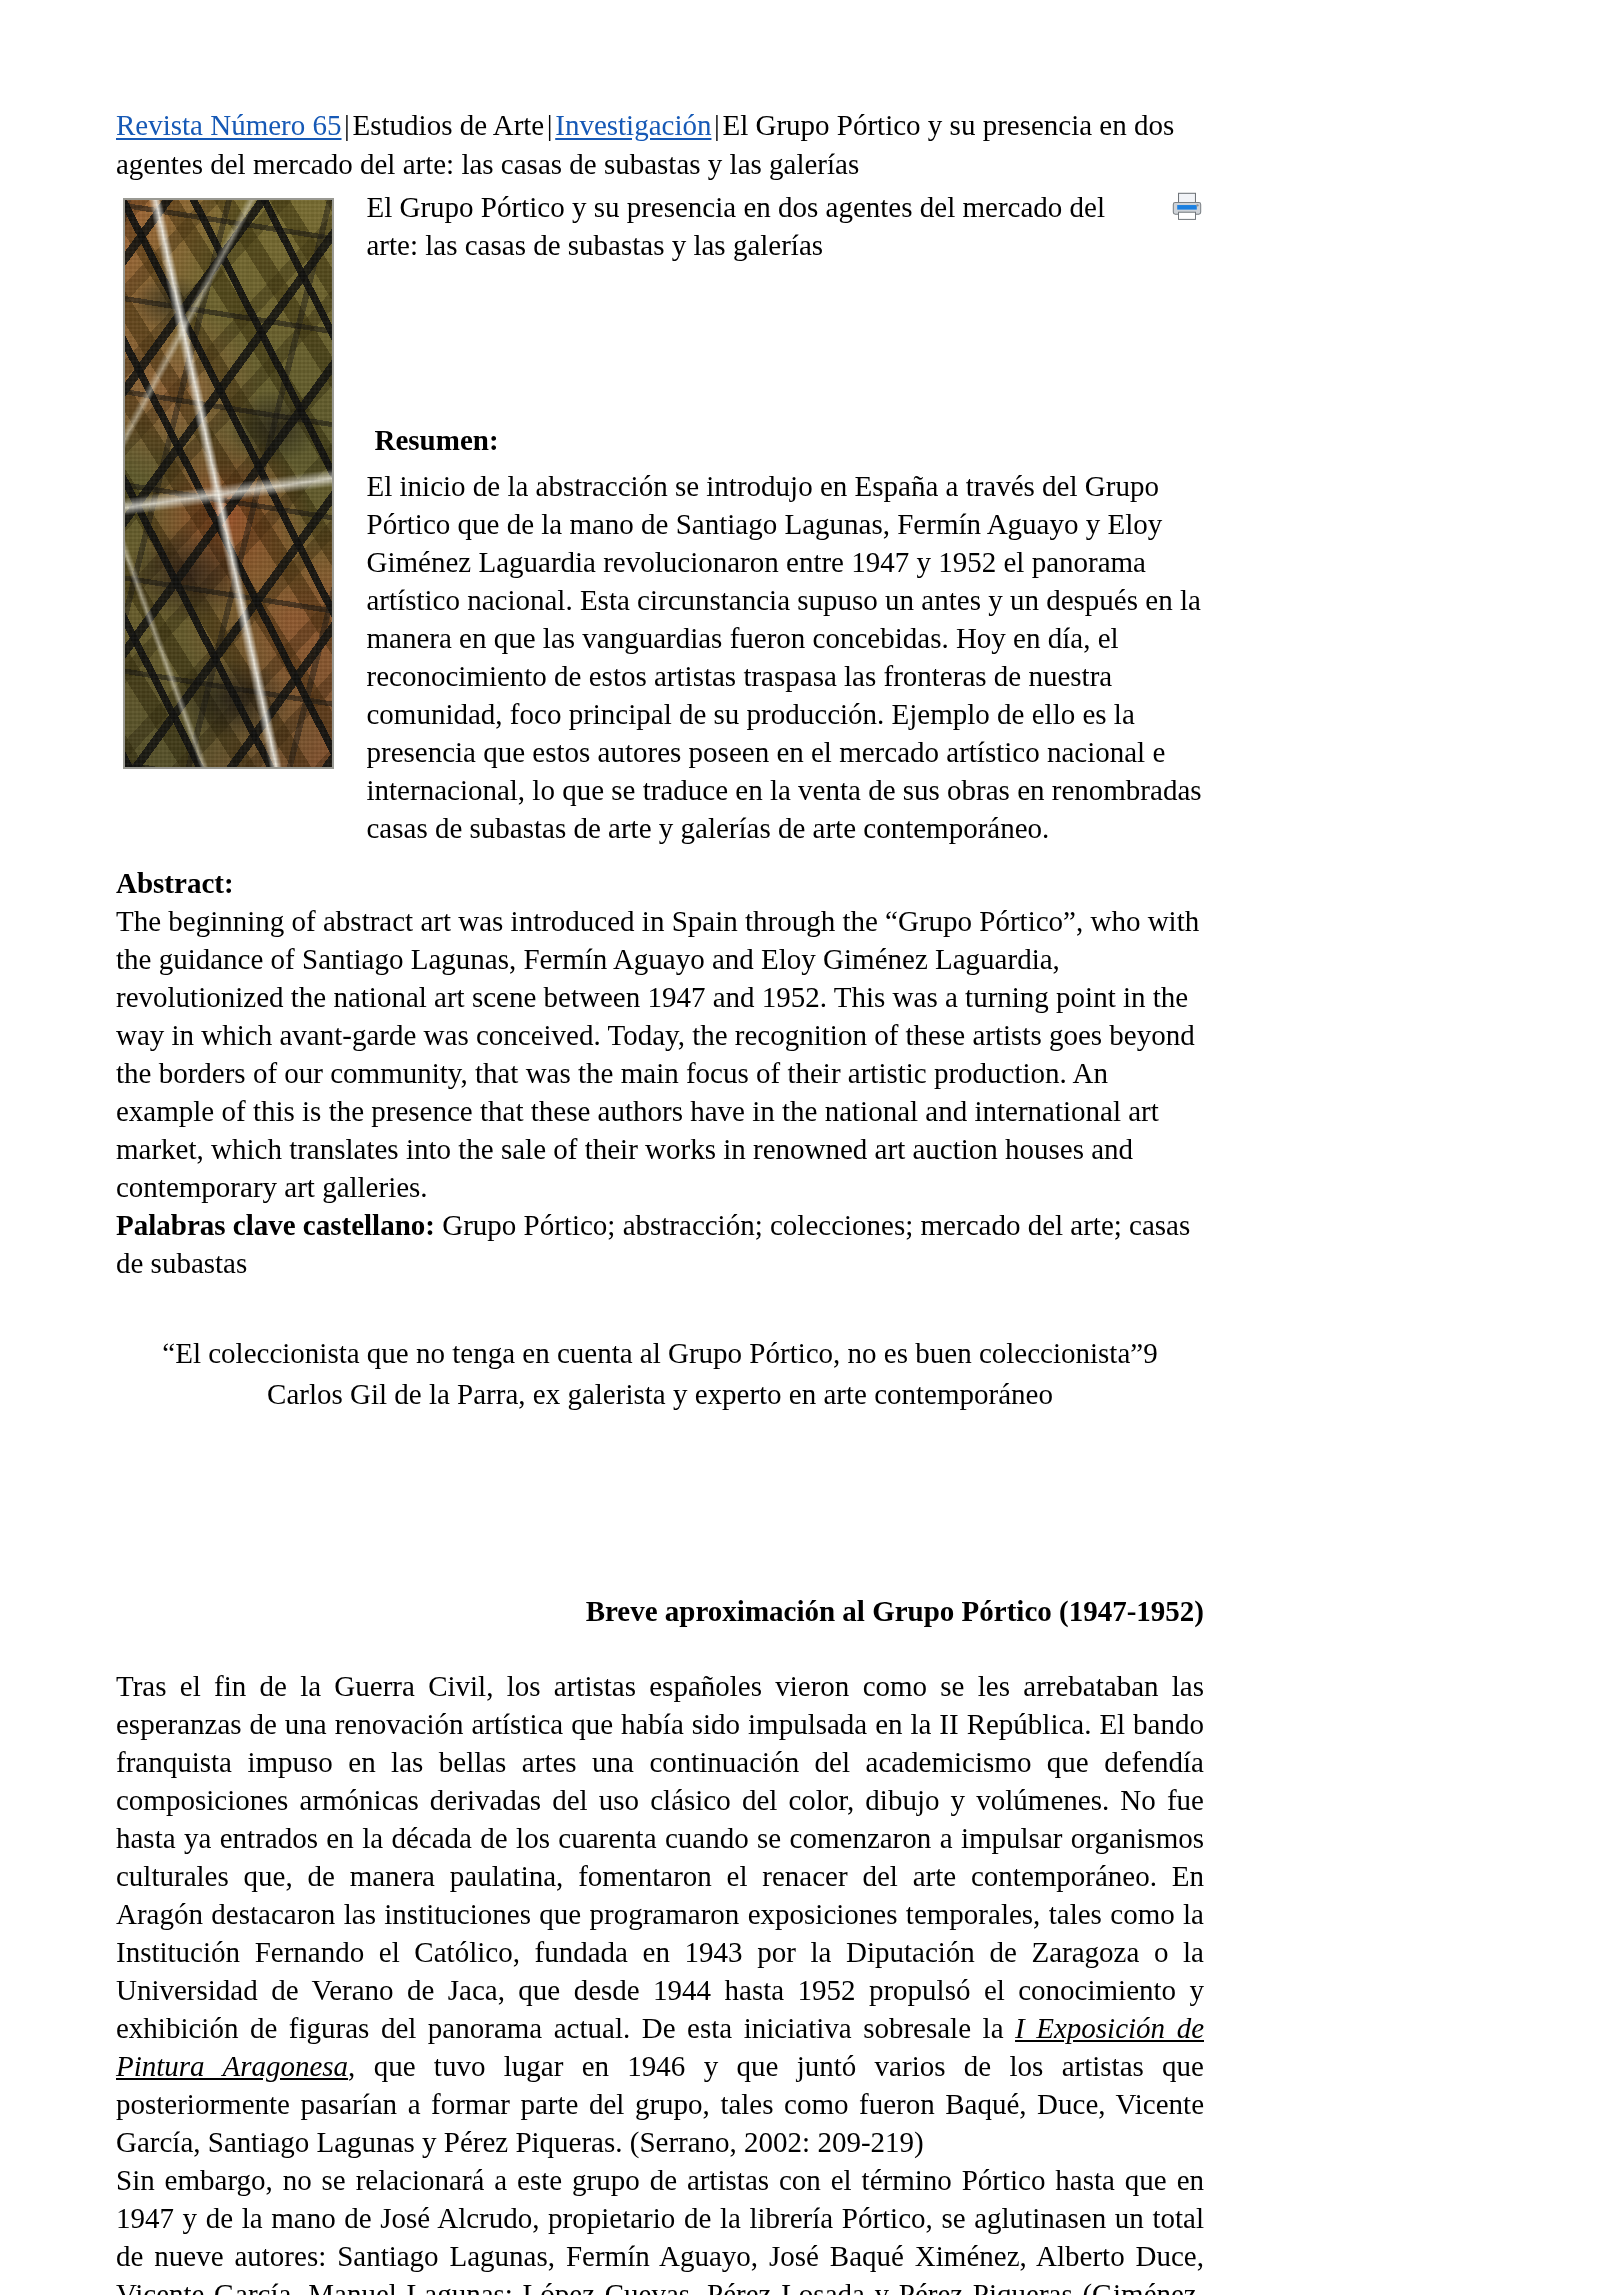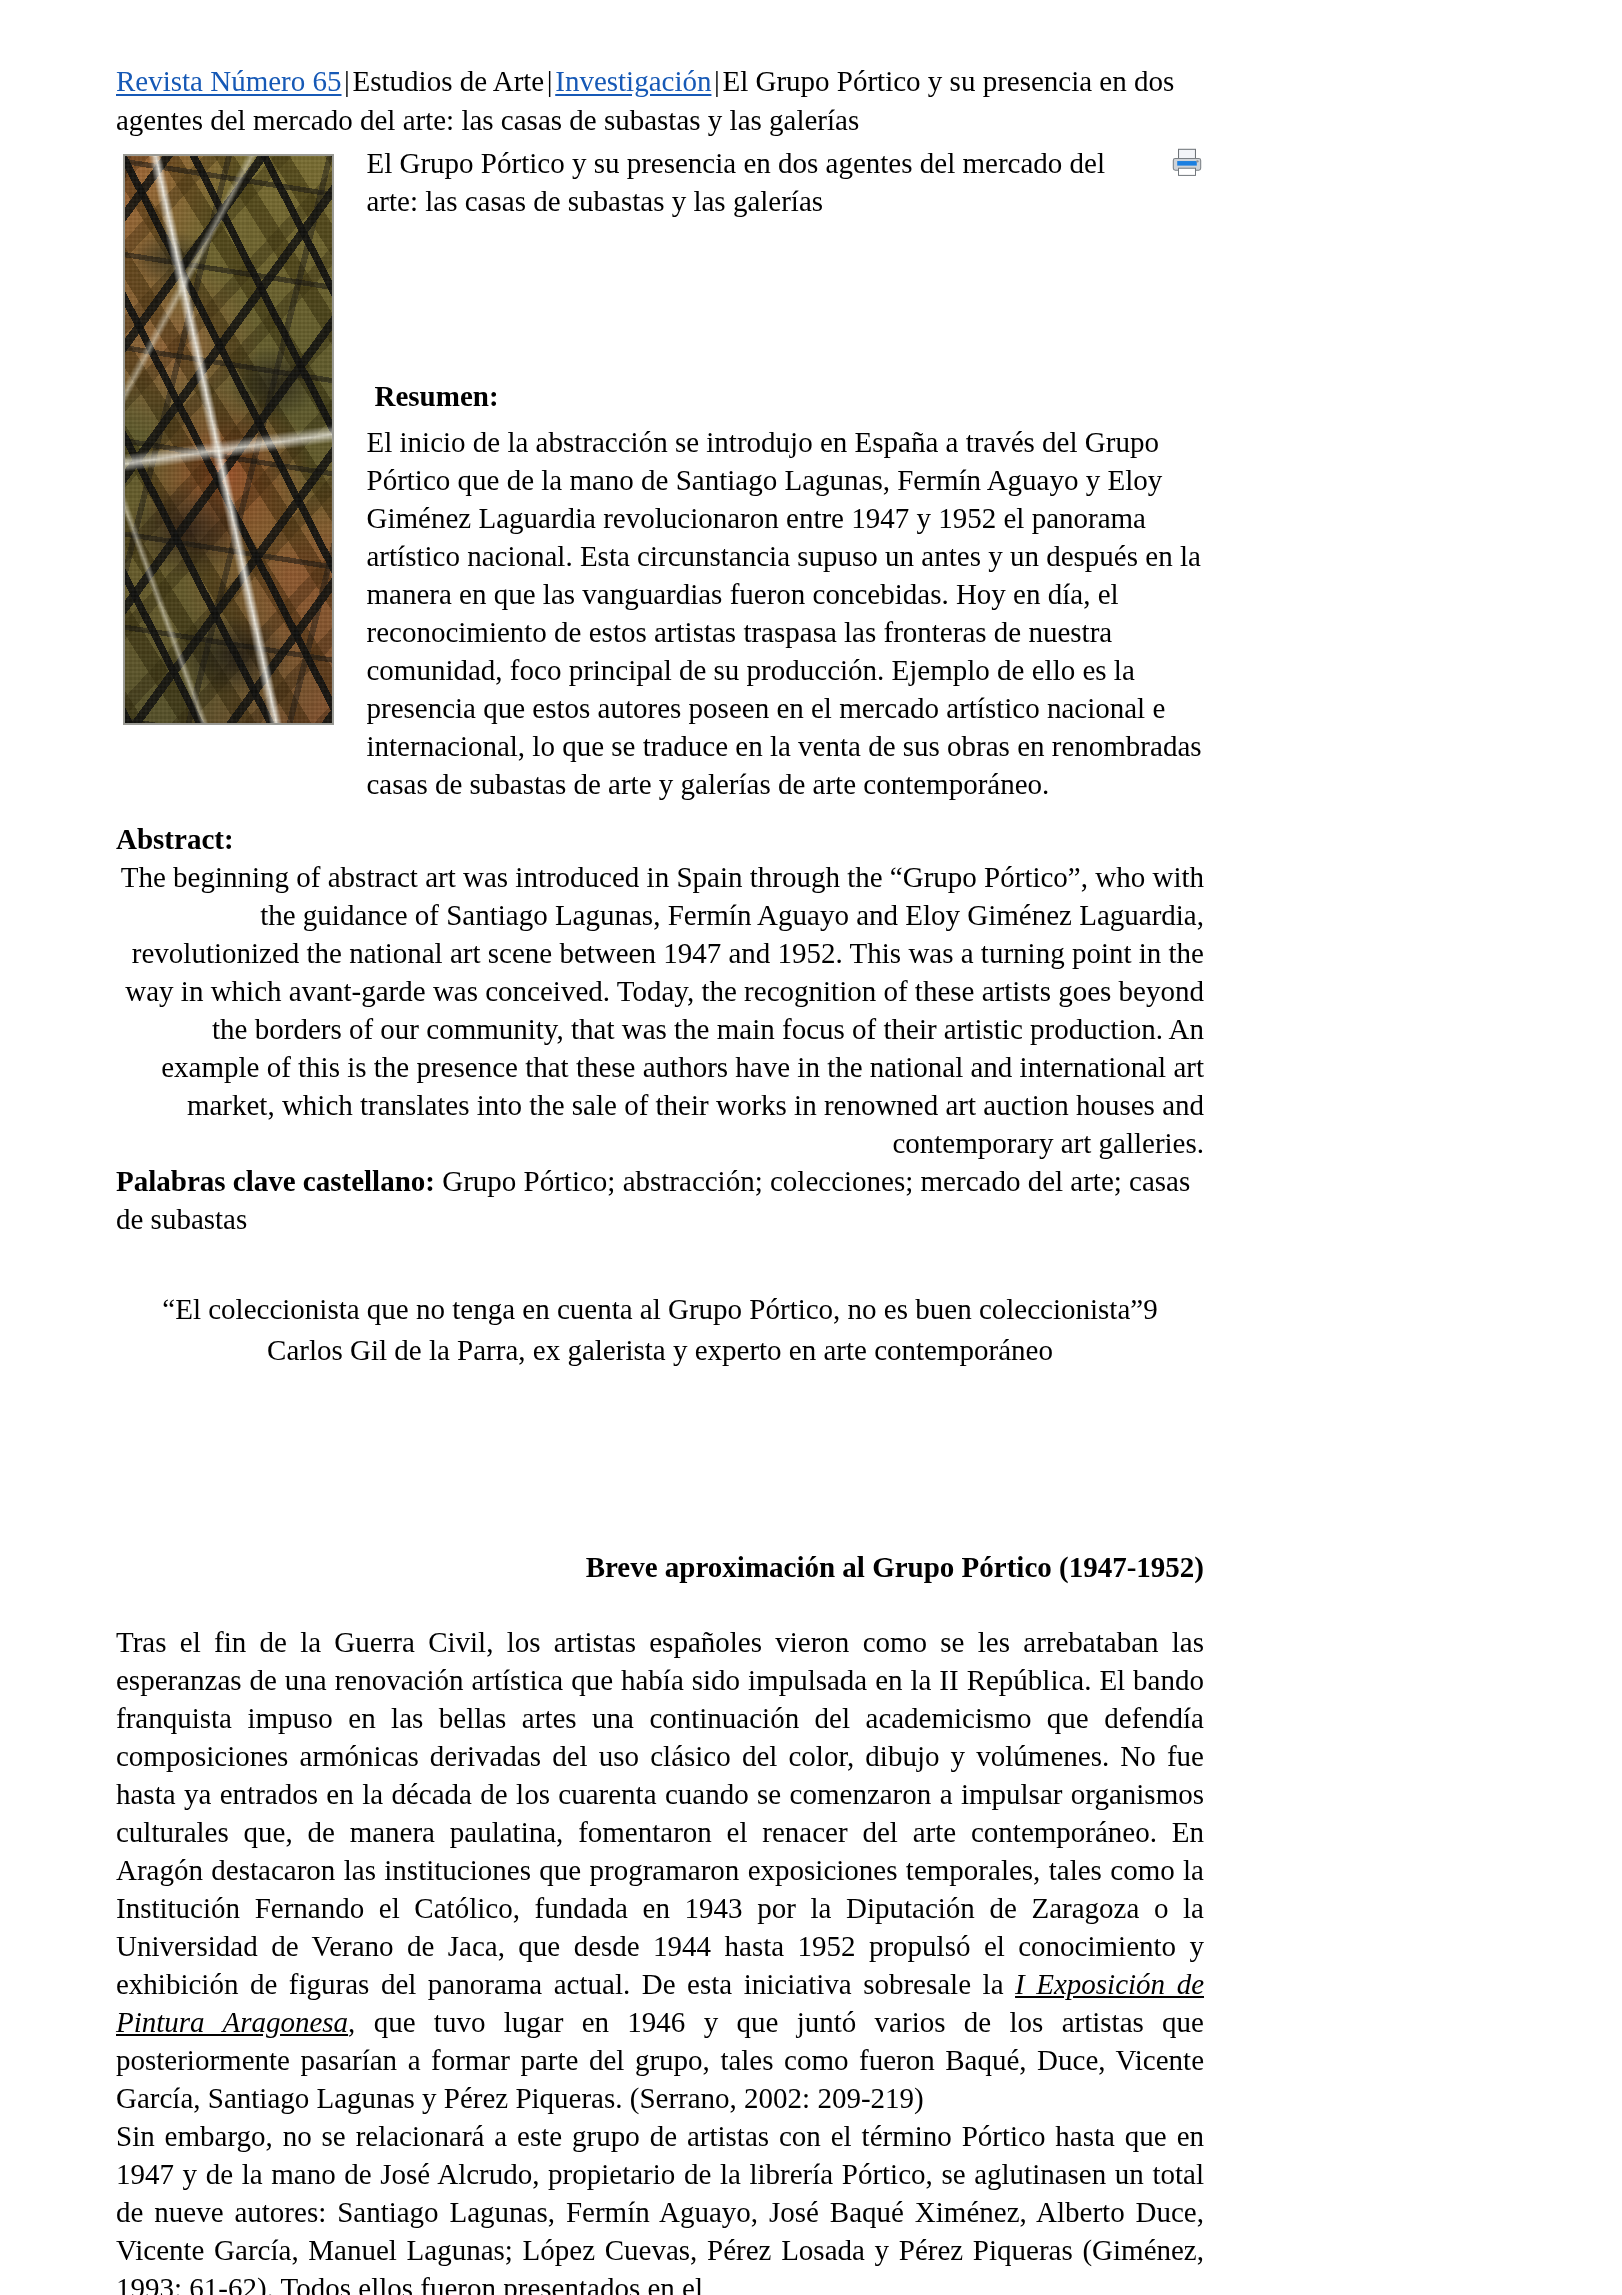--- a/index.html
+++ b/index.html
@@ -12,21 +12,21 @@
     height: 2295px;
     font-family: "Liberation Serif", "DejaVu Serif", serif;
     color: #000000;
     -webkit-font-smoothing: antialiased;
   }
   .page {
     position: relative;
     width: 1309px;
     height: 2295px;
     box-sizing: border-box;
-    padding: 62px 105px 0 116px;
+    padding: 106px 105px 0 116px;
   }
   
   .breadcrumb {
     font-size: 29px;
     line-height: 39px;
     margin: 0 0 3.9px 0;
     text-align: left;
   }
   .breadcrumb a {
     color: #1659b6;
@@ -150,21 +150,21 @@
   .sec-label {
     font-size: 29px;
     line-height: 38px;
     font-weight: bold;
     margin: 0;
   }
   .para {
     font-size: 29px;
     line-height: 38px;
     margin: 0;
-    text-align: right;
+    text-align: left;
   }
   .kw-line {
     font-size: 29px;
     line-height: 38px;
     margin: 0;
   }
   .kw-line b { font-weight: bold; }
 
   .quote-block {
     margin: 51px 0 0 0;

